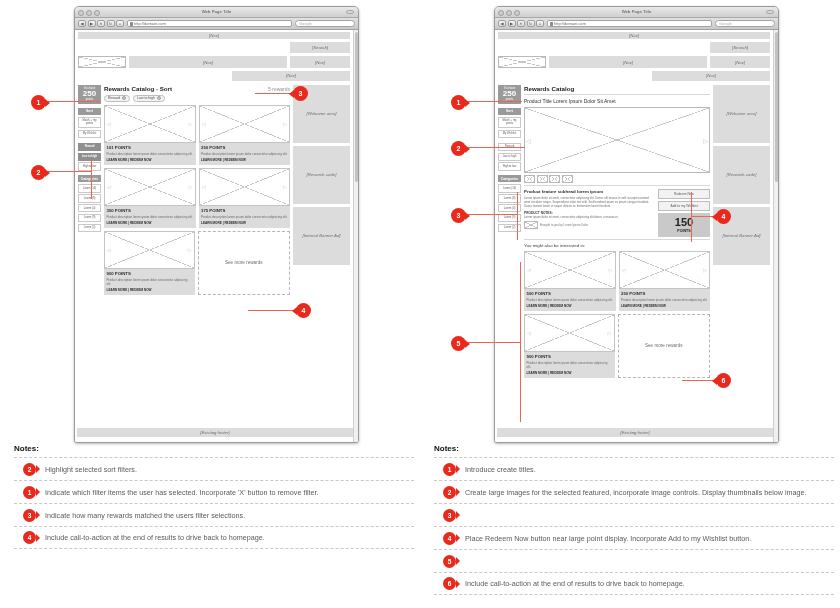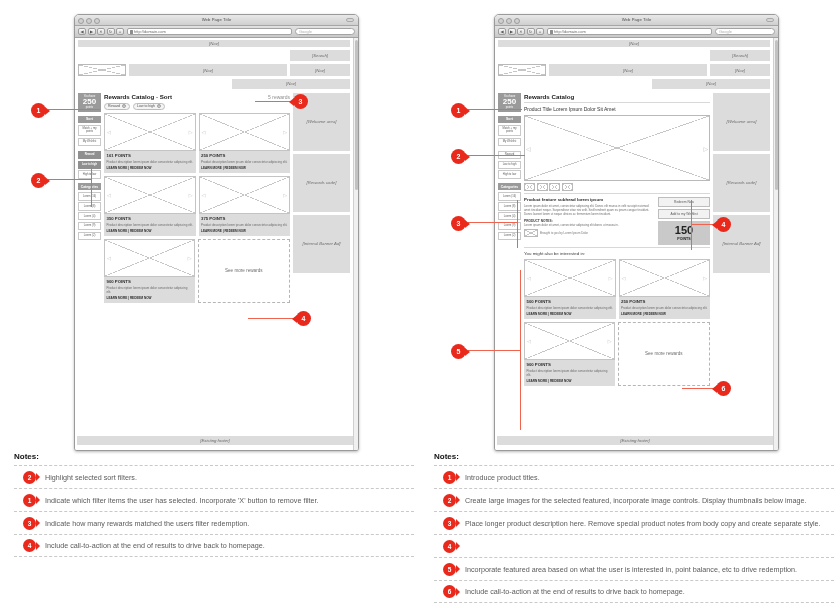--- a/index.html
+++ b/index.html
@@ -6,21 +6,21 @@
   html, body { margin:0; padding:0; }
   body {
     width:840px; height:608px;
     background:#ffffff;
     font-family:"Liberation Sans", sans-serif;
     color:#111;
     overflow:hidden;
     position:relative;
   }
 
-  .panel { position:absolute; top:12px; width:420px; height:540px; }
+  .panel { position:absolute; top:4px; width:420px; height:540px; }
   .panel-left  { left:0; }
   .panel-right { left:420px; }
 
   
   .browser {
     position:absolute; left:74px; top:2px;
     width:285px; height:437px;
     background:#fdfdfd;
     border:1px solid #9a9a9a;
     border-radius:5px 5px 3px 3px;
@@ -421,21 +421,21 @@
     <div class="note-row">
       <div class="note-badge">2</div>
       <div class="note-text">Highlight selected sort filters.</div>
     </div>
     <div class="note-row">
       <div class="note-badge">1</div>
       <div class="note-text">Indicate which filter items the user has selected. Incorporate 'X' button to remove filter.</div>
     </div>
     <div class="note-row">
       <div class="note-badge">3</div>
-      <div class="note-text">Indicate how many rewards matched the users filter redemption.</div>
+      <div class="note-text">Indicate how many rewards matched the users filter selections.</div>
     </div>
     <div class="note-row">
       <div class="note-badge">4</div>
       <div class="note-text">Include call-to-action at the end of results to drive back to homepage.</div>
     </div>
   </div>
 </div>
 
 <div class="panel panel-right">
 
@@ -624,35 +624,34 @@
   <div class="leader-v" style="left:100px;top:258px;height:160px;"></div>
   <div class="marker pt-r" style="left:31px;top:332px;">5</div>
 
   <div class="leader" style="left:262px;top:376px;width:34px;"></div>
   <div class="marker pt-l" style="left:296px;top:369px;">6</div>
 
   <div class="notes" style="left:14px;top:440px;">
     <div class="notes-title">Notes:</div>
     <div class="note-row">
       <div class="note-badge">1</div>
-      <div class="note-text">Introduce product titles.</div>
+      <div class="note-text">Introduce create titles.</div>
     </div>
     <div class="note-row">
       <div class="note-badge">2</div>
       <div class="note-text">Create large images for the selected featured, incorporate image controls. Display thumbnails below image.</div>
     </div>
     <div class="note-row">
       <div class="note-badge">3</div>
-      <div class="note-text">Place longer product description here. Remove special product notes from body copy and create separate style.</div>
     </div>
     <div class="note-row">
       <div class="note-badge">4</div>
+      <div class="note-text">Place Redeem Now button near large point display. Incorporate Add to my Wishlist button.</div>
     </div>
     <div class="note-row">
       <div class="note-badge">5</div>
-      <div class="note-text">Incorporate featured area based on what the user is interested in, point balance, etc to drive redemption.</div>
     </div>
     <div class="note-row">
       <div class="note-badge">6</div>
       <div class="note-text">Include call-to-action at the end of results to drive back to homepage.</div>
     </div>
   </div>
 </div>
 
 </body></html>

